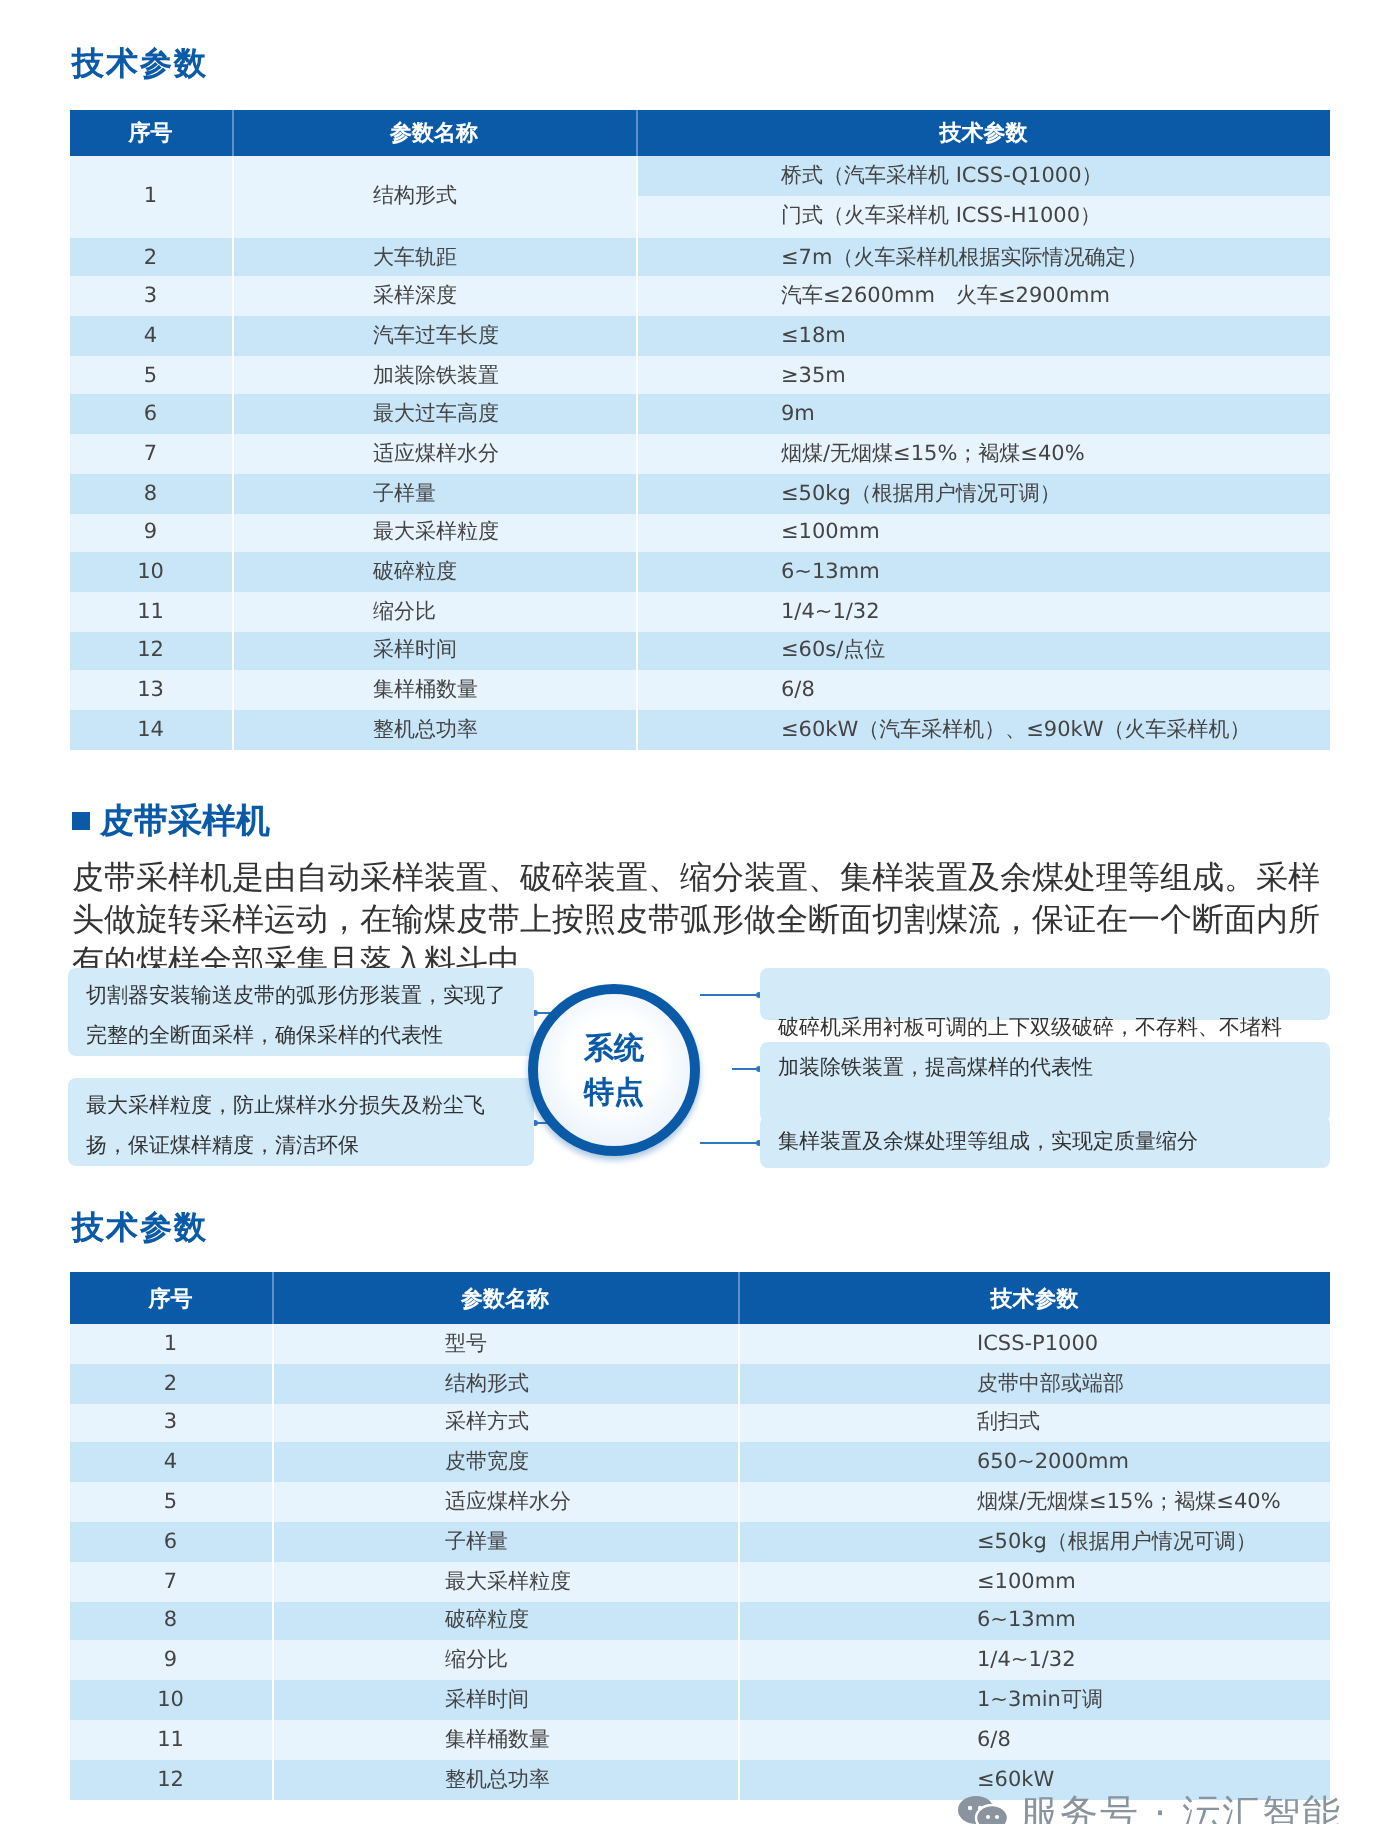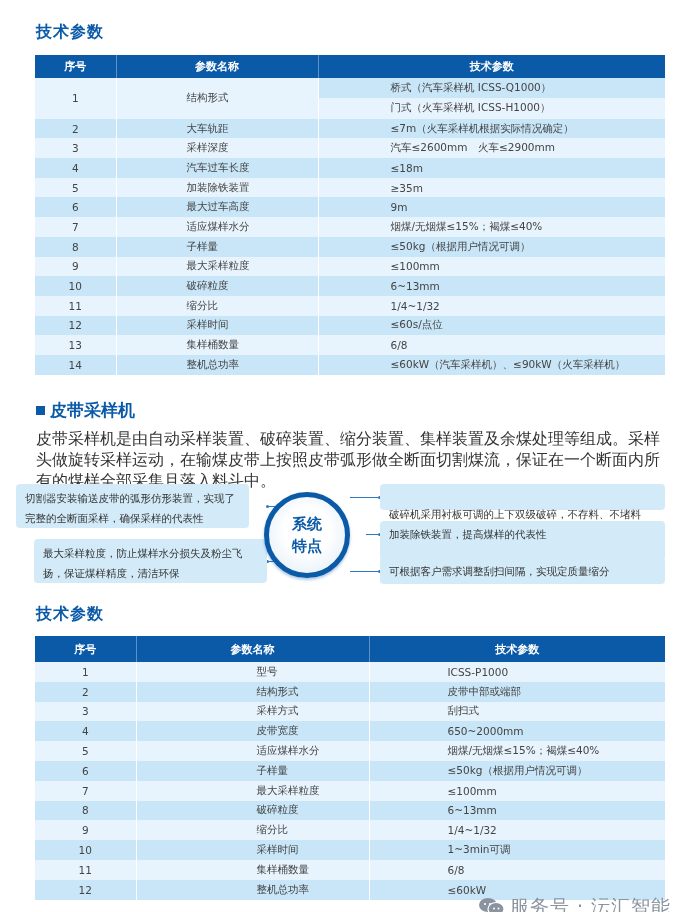--- a/index.html
+++ b/index.html
@@ -38,39 +38,39 @@
   #table1 col.c3 { width: 347px; }
   #table1 td.name { padding-left: 70px; }
   #table1 td.val { padding-left: 72px; }
 
   #table2 { top: 636px; width: 630px; }
   #table2 th { height: 26px; }
   #table2 td { height: 19.8px; }
   #table2 col.c1 { width: 101px; }
   #table2 col.c2 { width: 233px; }
   #table2 col.c3 { width: 296px; }
-  #table2 td.name { padding-left: 120px; }
-  #table2 td.val { padding-left: 78px; }
+  #table2 td.name { padding-left: 86px; }
+  #table2 td.val { padding-left: 119px; }
 
   .h2 {
     position: absolute; left: 36px; top: 399px;
     font-size: 17px; font-weight: bold; color: #0a5aa8; display: flex; align-items: center;
   }
   .h2 .sq { width: 9px; height: 9px; background: #0a5aa8; margin-right: 5px; display: inline-block; }
 
   .para {
     position: absolute; left: 36px; top: 428px; width: 630px;
     font-size: 16px; line-height: 21px; color: #333;
   }
 
   .feature {
     position: absolute; background: #d3ebf9; border-radius: 4px;
     font-size: 10.5px; color: #333; line-height: 20px; padding: 4px 9px;
   }
-  #f-l1 { left: 16px; top: 484px; width: 233px; height: 44px; }
+  #f-l1 { left: 34px; top: 484px; width: 233px; height: 44px; }
   #f-l2 { left: 34px; top: 539px; width: 233px; height: 44px; }
   #f-r1 { left: 380px; top: 484px; width: 285px; height: 26px; padding-top: 20px; }
   #f-r2 { left: 380px; top: 521px; width: 285px; height: 40px; padding-top: 3px; }
   #f-r3 { left: 380px; top: 558px; width: 285px; height: 26px; padding-top: 3px; }
 
   .circle {
     position: absolute; left: 264px; top: 492px; width: 86px; height: 86px; border-radius: 50%;
     border: 5px solid #0a5aa8;
     background: radial-gradient(circle at 50% 45%, #ffffff 40%, #dbeaf7 100%);
     display: flex; flex-direction: column; align-items: center; justify-content: center;
@@ -202,21 +202,21 @@
 <div id="f-l1" class="feature">切割器安装输送皮带的弧形仿形装置，实现了完整的全断面采样，确保采样的代表性</div>
 <div id="f-l2" class="feature">最大采样粒度，防止煤样水分损失及粉尘飞扬，保证煤样精度，清洁环保</div>
 
 <div class="circle">
   <span>系统</span>
   <span>特点</span>
 </div>
 
 <div id="f-r1" class="feature">破碎机采用衬板可调的上下双级破碎，不存料、不堵料</div>
 <div id="f-r2" class="feature">加装除铁装置，提高煤样的代表性</div>
-<div id="f-r3" class="feature">可根据客户需求调整刮扫间隔，实现定质量缩分</div>
+<div id="f-r3" class="feature">集样装置及余煤处理等组成，实现定质量缩分</div>
 
 <div id="title3" class="section-title">技术参数</div>
 
 <table id="table2" class="spec">
   <colgroup>
       <col class="c1">
       <col class="c2">
       <col class="c3">
     </colgroup>
   <thead>

